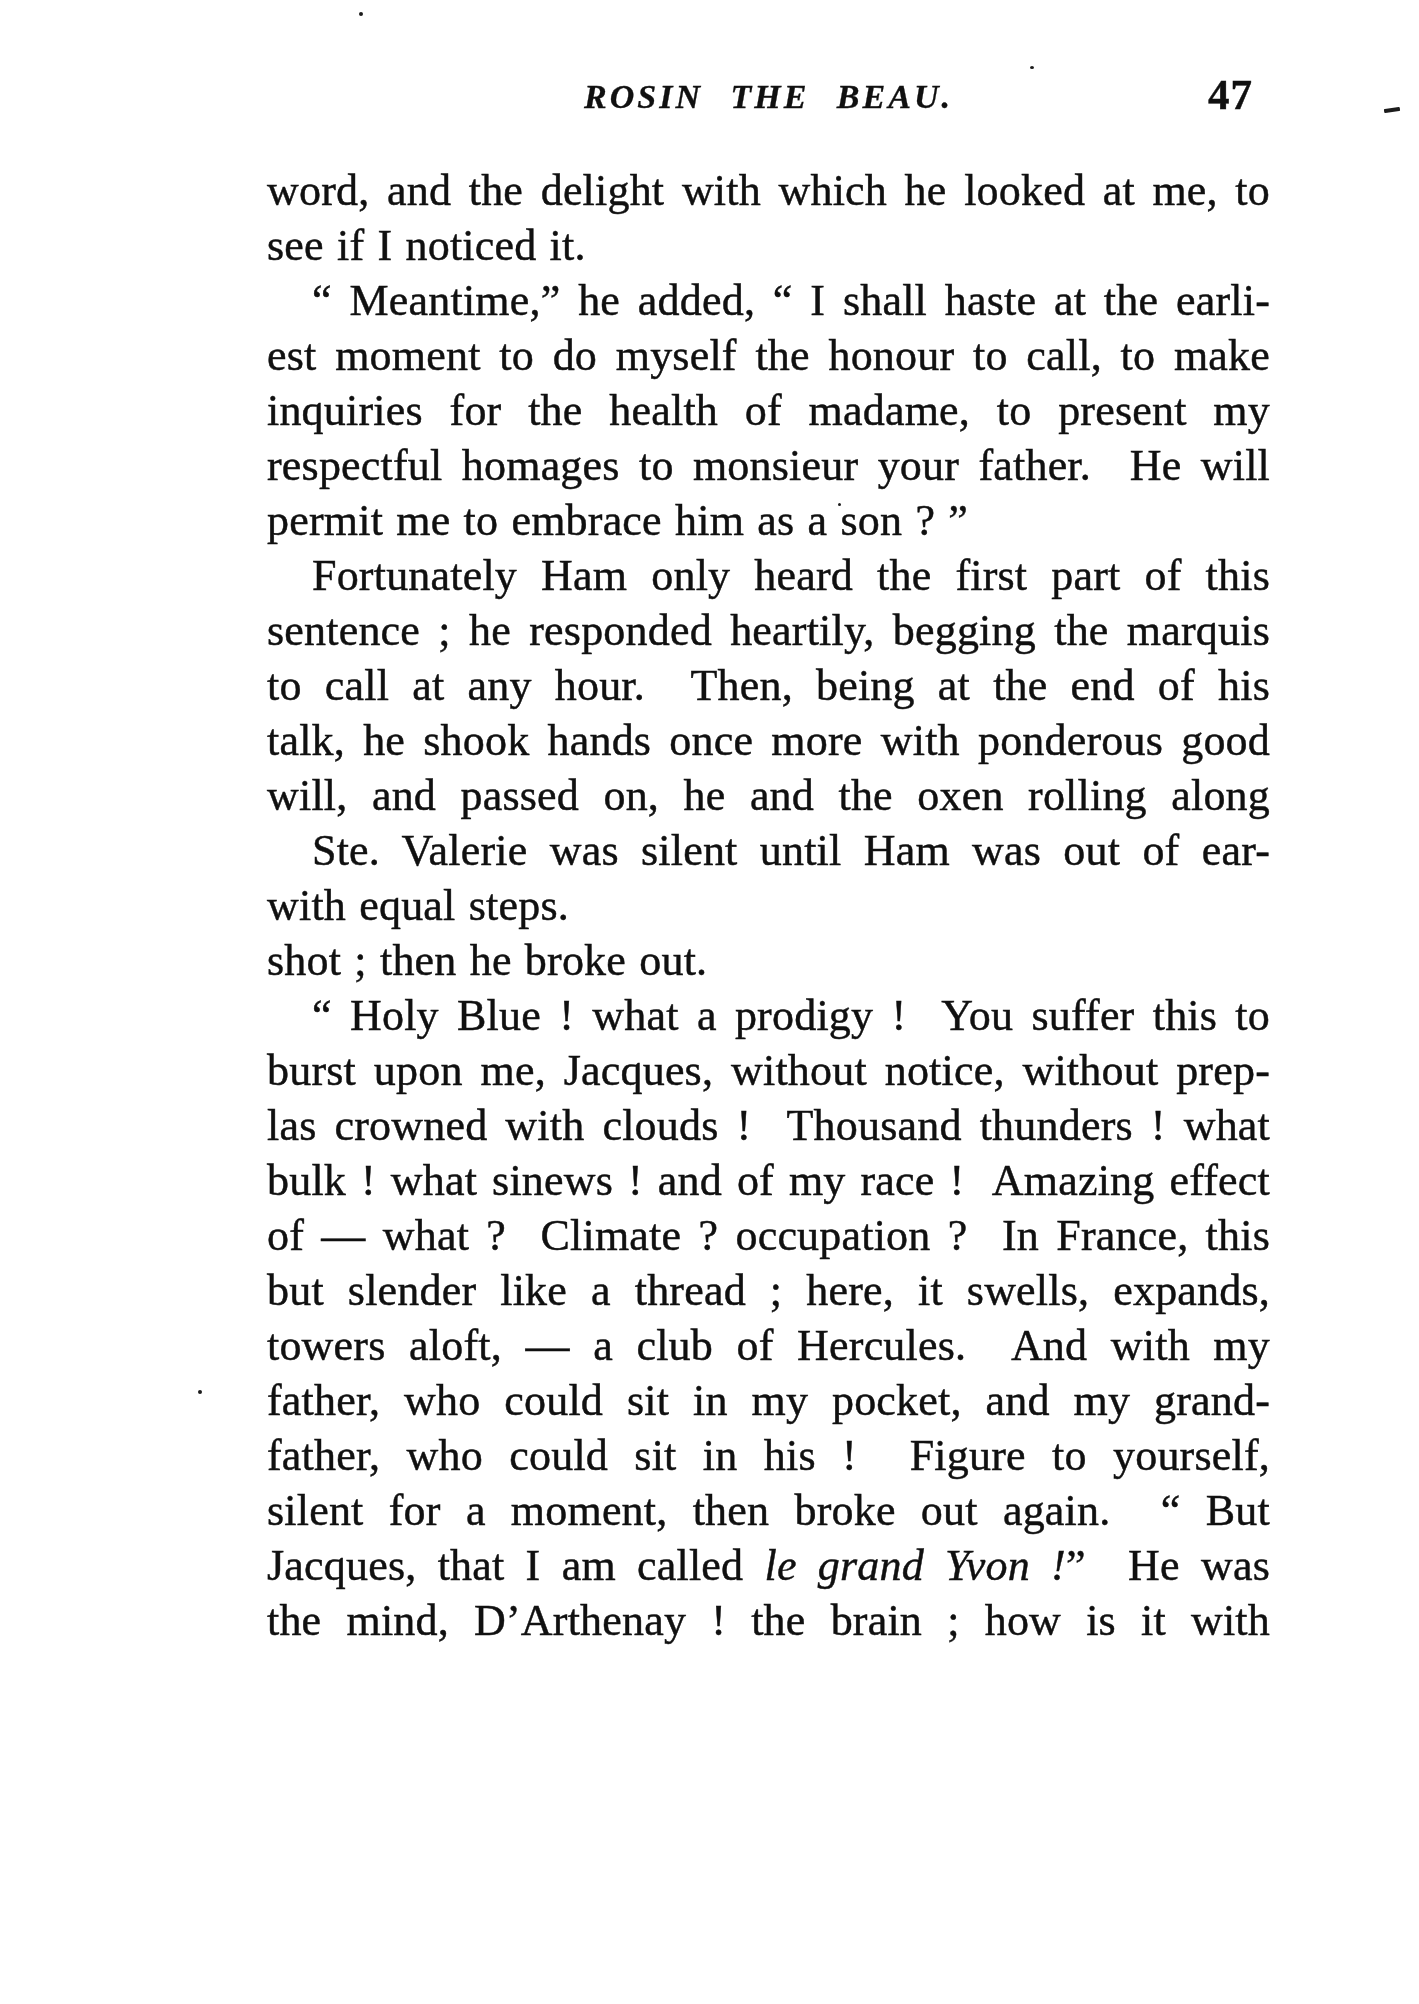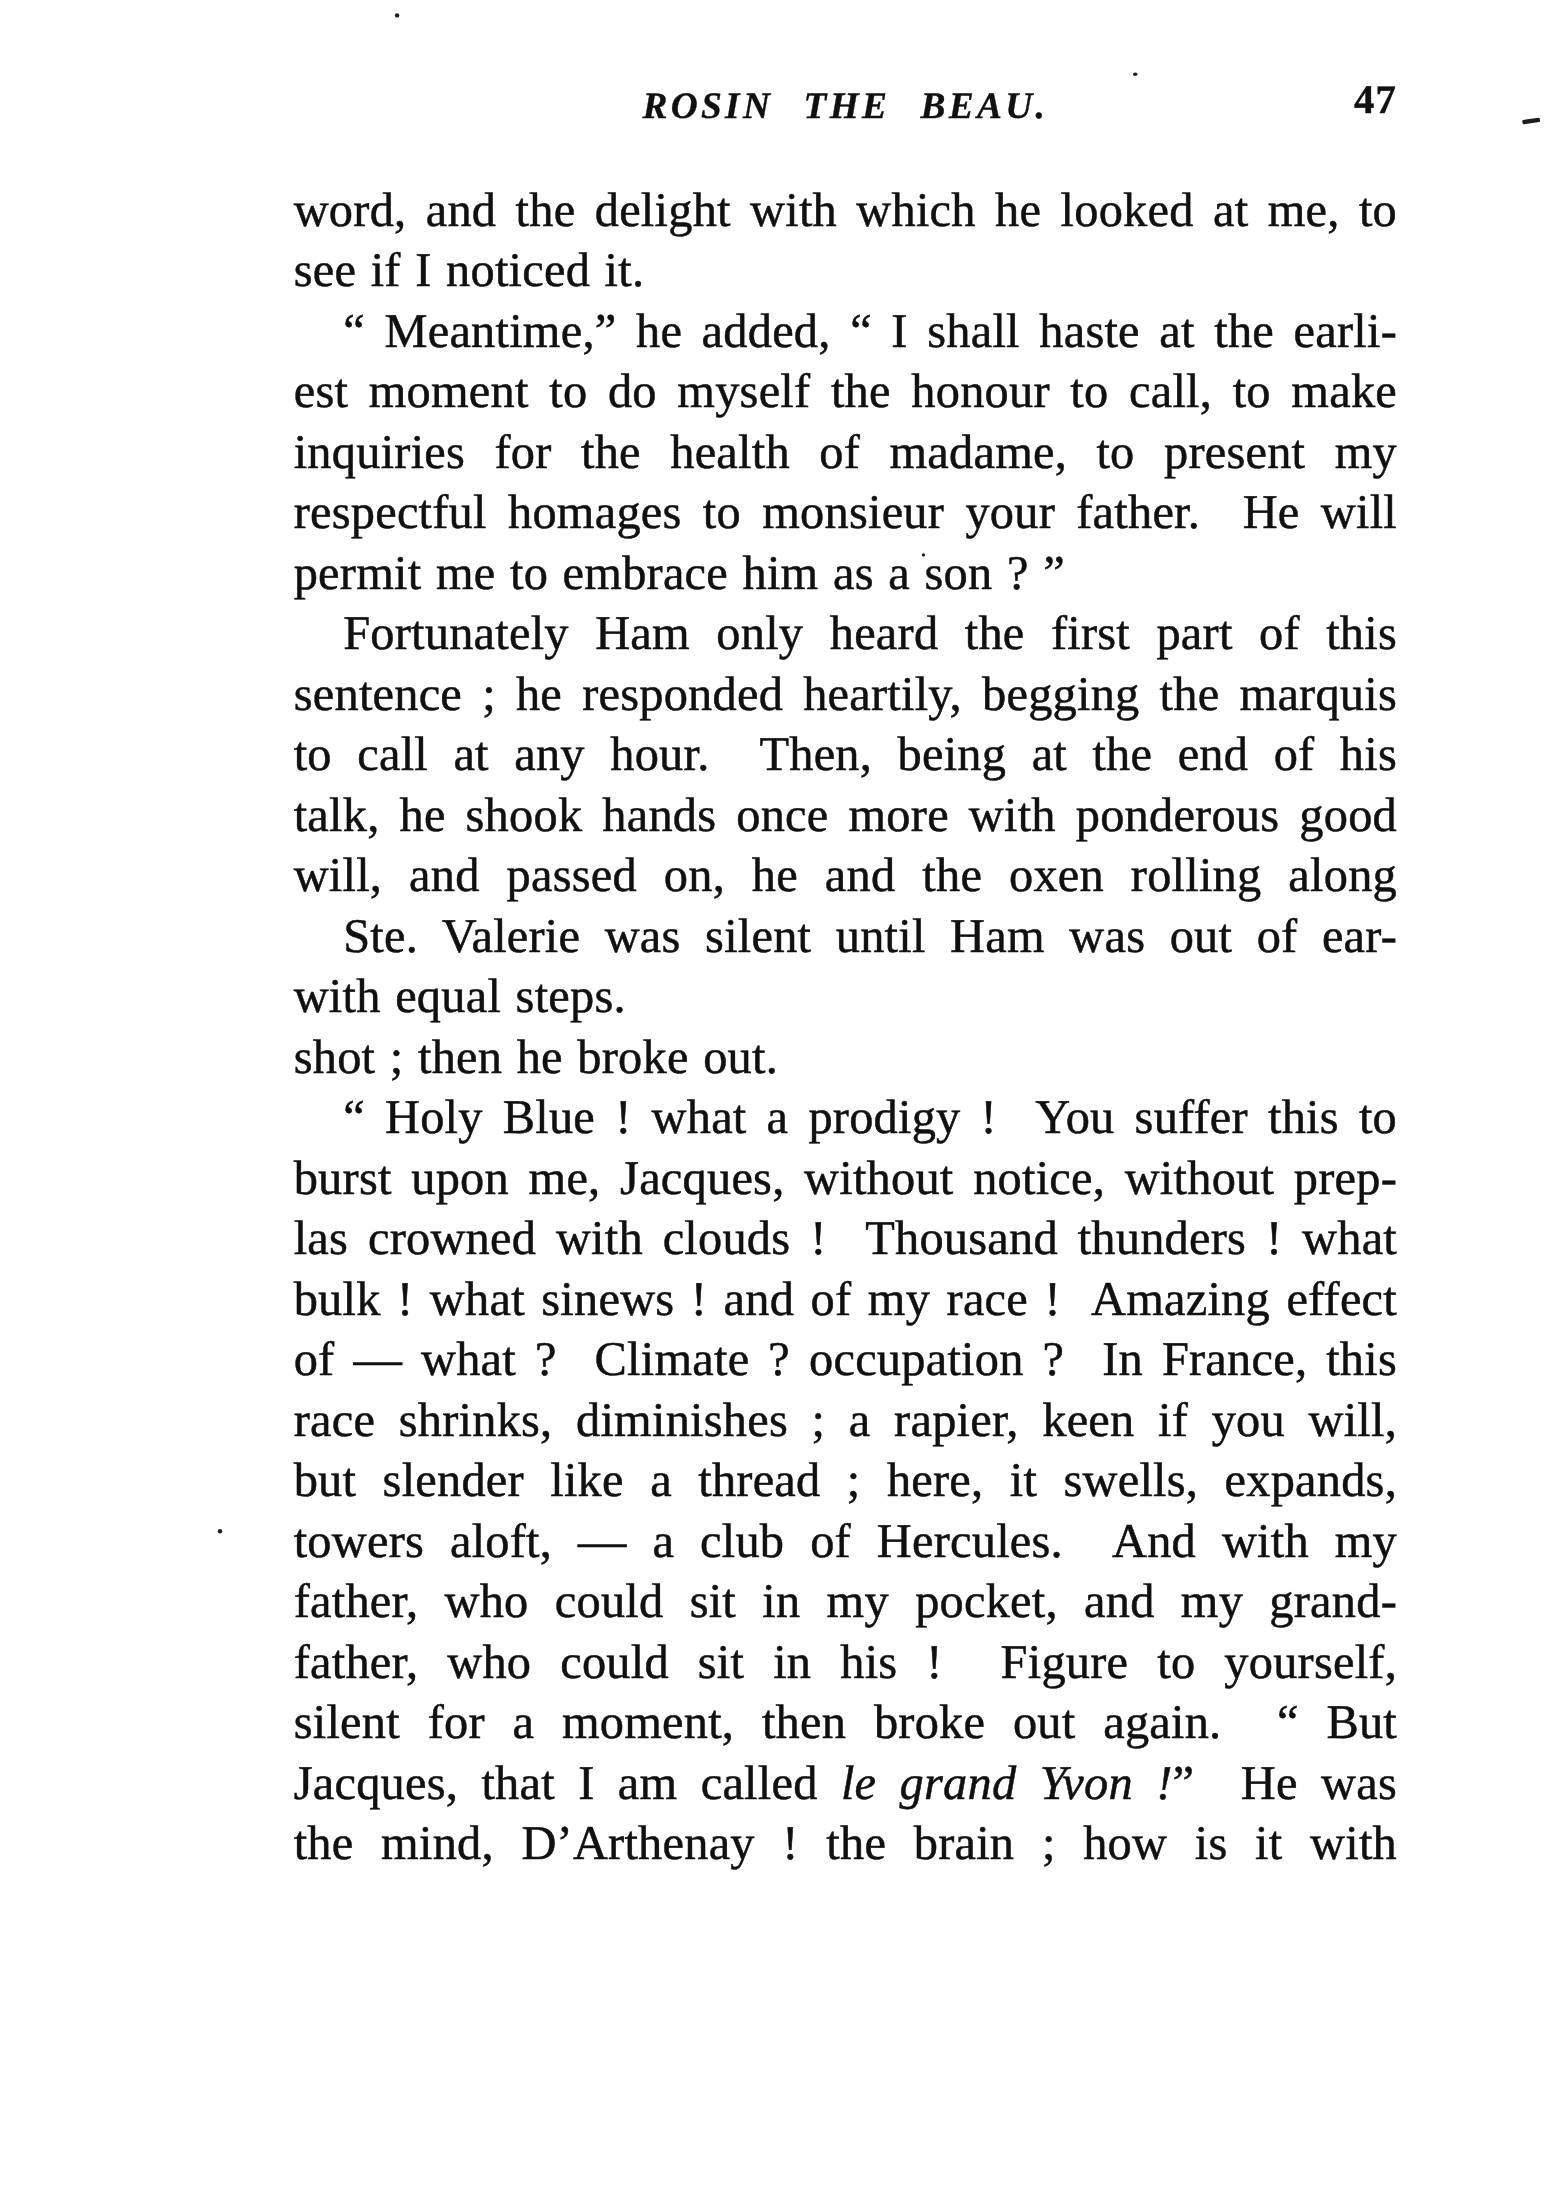--- a/index.html
+++ b/index.html
@@ -22,23 +22,23 @@
     text-align:center;
     font-style:italic;
     font-weight:700;
     font-size:34px;
     letter-spacing:3px;
     word-spacing:16px;
     -webkit-text-stroke:0.3px #101010;
   }
   .page-number {
     position:absolute;
-    right:0; top:-8px;
+    right:17px; top:-8px;
     font-weight:700;
-    font-size:37px;
+    font-size:43px;
     letter-spacing:1px;
     -webkit-text-stroke:0.4px #101010;
   }
   .text-block {
     position:absolute;
     left:267px; top:163px;
     width:1003px;
     font-size:44px;
     line-height:55px;
   }
@@ -83,21 +83,20 @@
       <div class="line"><span>talk, he shook hands once more with ponderous good</span></div>
       <div class="line"><span>will, and passed on, he and the oxen rolling along</span></div>
       <div class="line indent"><span>Ste. Valerie was silent until Ham was out of ear-</span></div>
       <div class="line end"><span>with equal steps.</span></div>
       <div class="line end"><span>shot ; then he broke out.</span></div>
       <div class="line indent"><span>“ Holy Blue ! what a prodigy !  You suffer this to</span></div>
       <div class="line"><span>burst upon me, Jacques, without notice, without prep-</span></div>
       <div class="line"><span>las crowned with clouds !  Thousand thunders ! what</span></div>
       <div class="line"><span>bulk ! what sinews ! and of my race !  Amazing effect</span></div>
       <div class="line"><span>of — what ?  Climate ? occupation ?  In France, this</span></div>
-      <div class="line"><span>race shrinks, diminishes ; a rapier, keen if you will,</span></div>
       <div class="line"><span>but slender like a thread ; here, it swells, expands,</span></div>
       <div class="line"><span>towers aloft, — a club of Hercules.  And with my</span></div>
       <div class="line"><span>father, who could sit in my pocket, and my grand-</span></div>
       <div class="line"><span>father, who could sit in his !  Figure to yourself,</span></div>
       <div class="line"><span>silent for a moment, then broke out again.  “ But</span></div>
       <div class="line"><span>Jacques, that I am called </span><span class="it">le grand Yvon !</span><span>”  He was</span></div>
       <div class="line"><span>the mind, D’Arthenay ! the brain ; how is it with</span></div>
     </main>
 
   <div id="artifacts">

